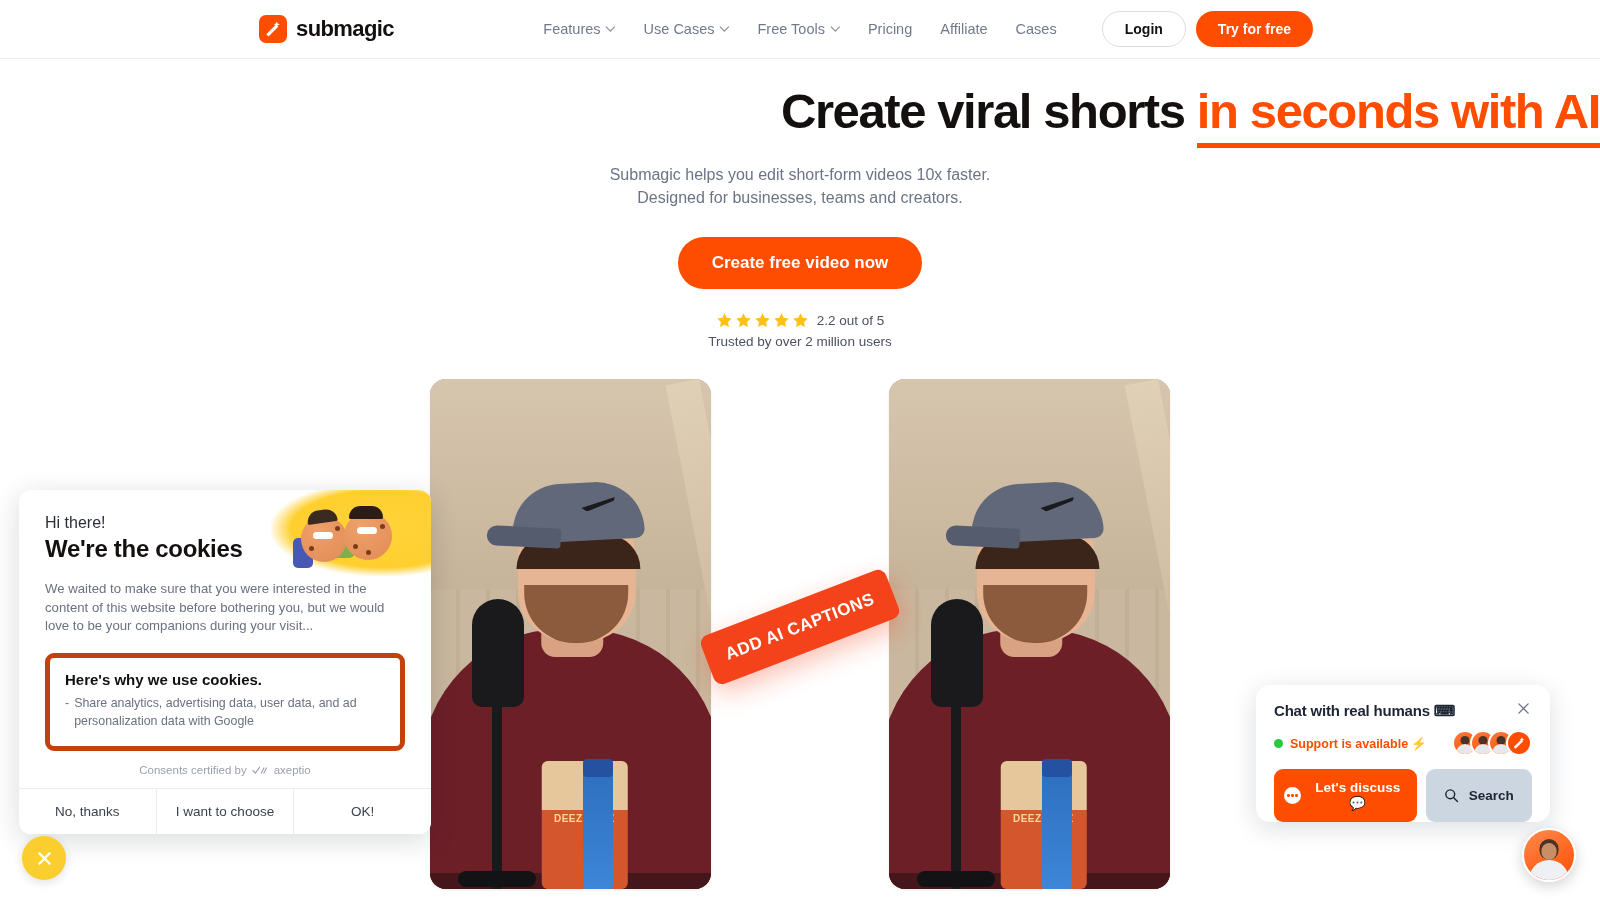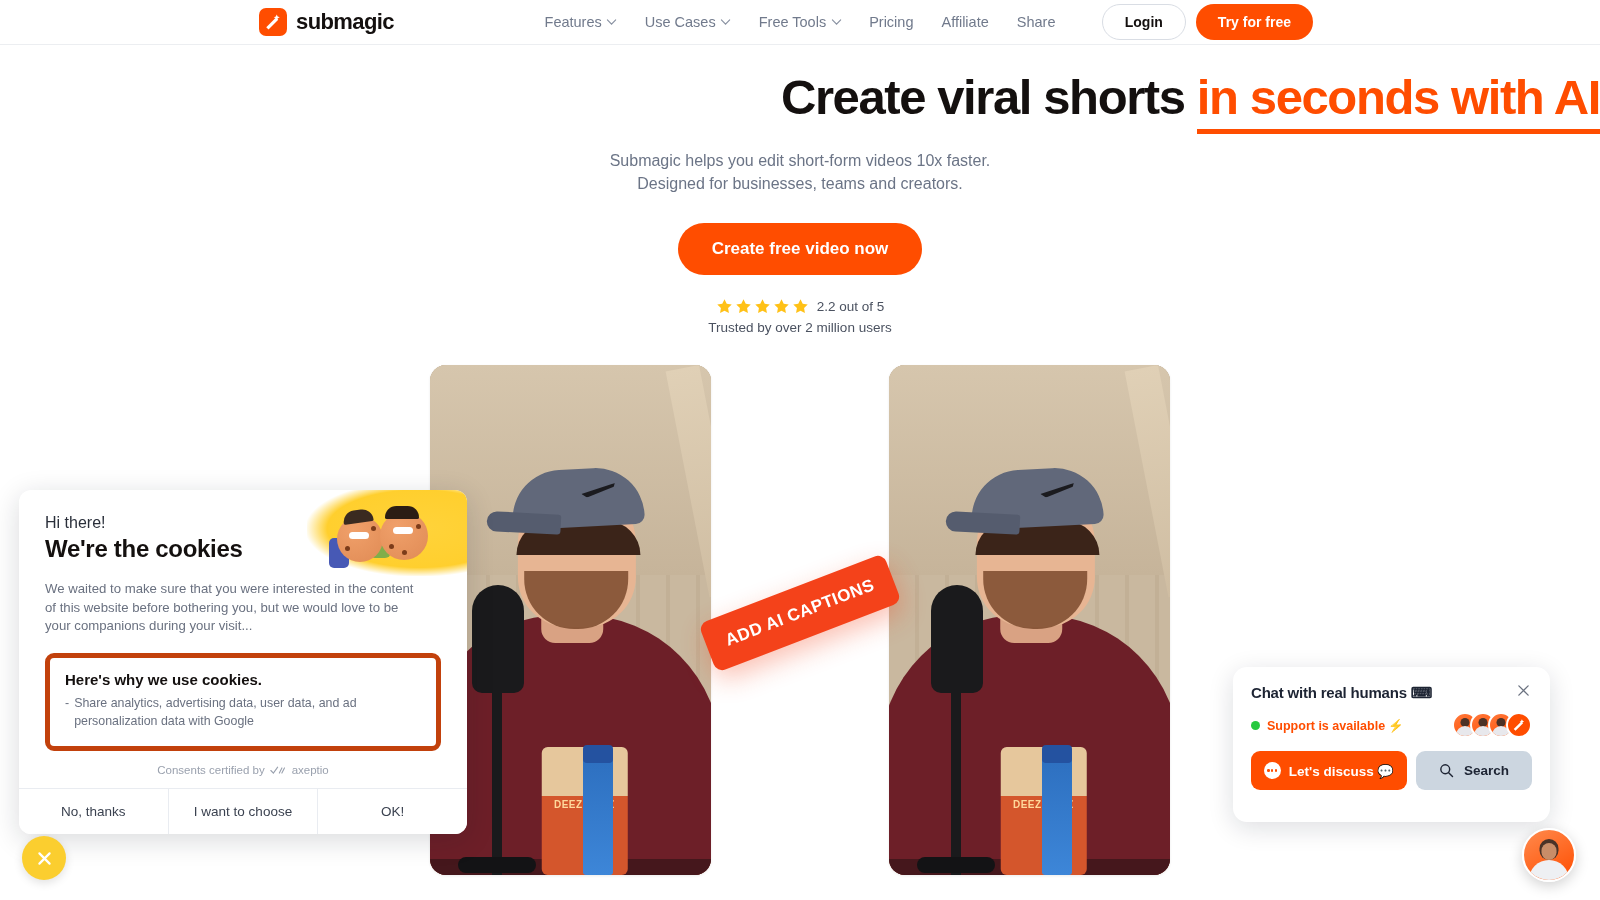--- a/index.html
+++ b/index.html
@@ -6,21 +6,21 @@
   html, body {
     width: 1600px; height: 900px;
     font-family: "Liberation Sans", sans-serif;
     background: #ffffff;
     overflow: hidden;
     position: relative;
   }
 
   
   .site-header {
-    height: 45px;
+    height: 59px;
     width: 100%;
     background: #fff;
     border-bottom: 1px solid #eceef1;
     display: flex;
     align-items: center;
     position: relative;
     z-index: 20;
   }
   .brand {
     display: flex; align-items: center; gap: 9px;
@@ -213,21 +213,21 @@
     font-size: 17px; font-weight: 800; letter-spacing: .5px;
     padding: 16px 20px; border-radius: 9px;
     box-shadow: 0 10px 26px rgba(244,66,26,.32);
     white-space: nowrap; z-index: 6;
     font-family: "Liberation Sans", sans-serif;
   }
 
   
   .cookie-banner {
     position: absolute; left: 19px; bottom: 66px;
-    width: 448px;
+    width: 412px;
     background: #fff; border-radius: 12px;
     box-shadow: 0 6px 28px rgba(16,24,40,.16);
     overflow: hidden; z-index: 40;
   }
   .cookie-illus {
     position: absolute; right: 0; top: 0;
     width: 160px; height: 86px;
     background: radial-gradient(ellipse at 70% 45%, #ffd33a 0%, #ffcf2e 58%, rgba(255,207,46,0) 72%);
     overflow: hidden;
   }
@@ -289,22 +289,22 @@
     background: #fcd githubfff;
     background: #fbce2f;
     border: none; cursor: pointer; z-index: 41;
     display: flex; align-items: center; justify-content: center;
     box-shadow: 0 3px 10px rgba(0,0,0,.12);
   }
 
   
   .chat-widget {
     position: absolute; right: 50px; bottom: 78px;
-    width: 317px; background: #fff;
-    border-radius: 14px; padding: 17px 18px 32px;
+    width: 294px; background: #fff;
+    border-radius: 14px; padding: 17px 18px 0;
     box-shadow: 0 6px 26px rgba(16,24,40,.14);
     z-index: 40;
   }
   .chat-head {
     display: flex; align-items: flex-start; justify-content: space-between;
   }
   .chat-title {
     font-size: 15px; font-weight: 700; color: #1d2433; letter-spacing: -.2px;
   }
   .chat-close { background: none; border: none; cursor: pointer; padding: 0 2px; color: #6b7280; }
@@ -408,21 +408,21 @@
           <path d="M1 1 L6 6 L11 1" stroke="#8b93a3" stroke-width="1.5" fill="none" stroke-linecap="round"></path>
         </svg>
     </div>
     <div class="nav-item">
       <span>Pricing</span>
     </div>
     <div class="nav-item">
       <span>Affiliate</span>
     </div>
     <div class="nav-item">
-      <span>Share</span>
+      <span>Cases</span>
     </div>
   </nav>
 
   <div class="header-actions">
     <button class="btn-login">Login</button>
     <button class="btn-try">Try for free</button>
   </div>
 </header>
 
 <section class="hero">

